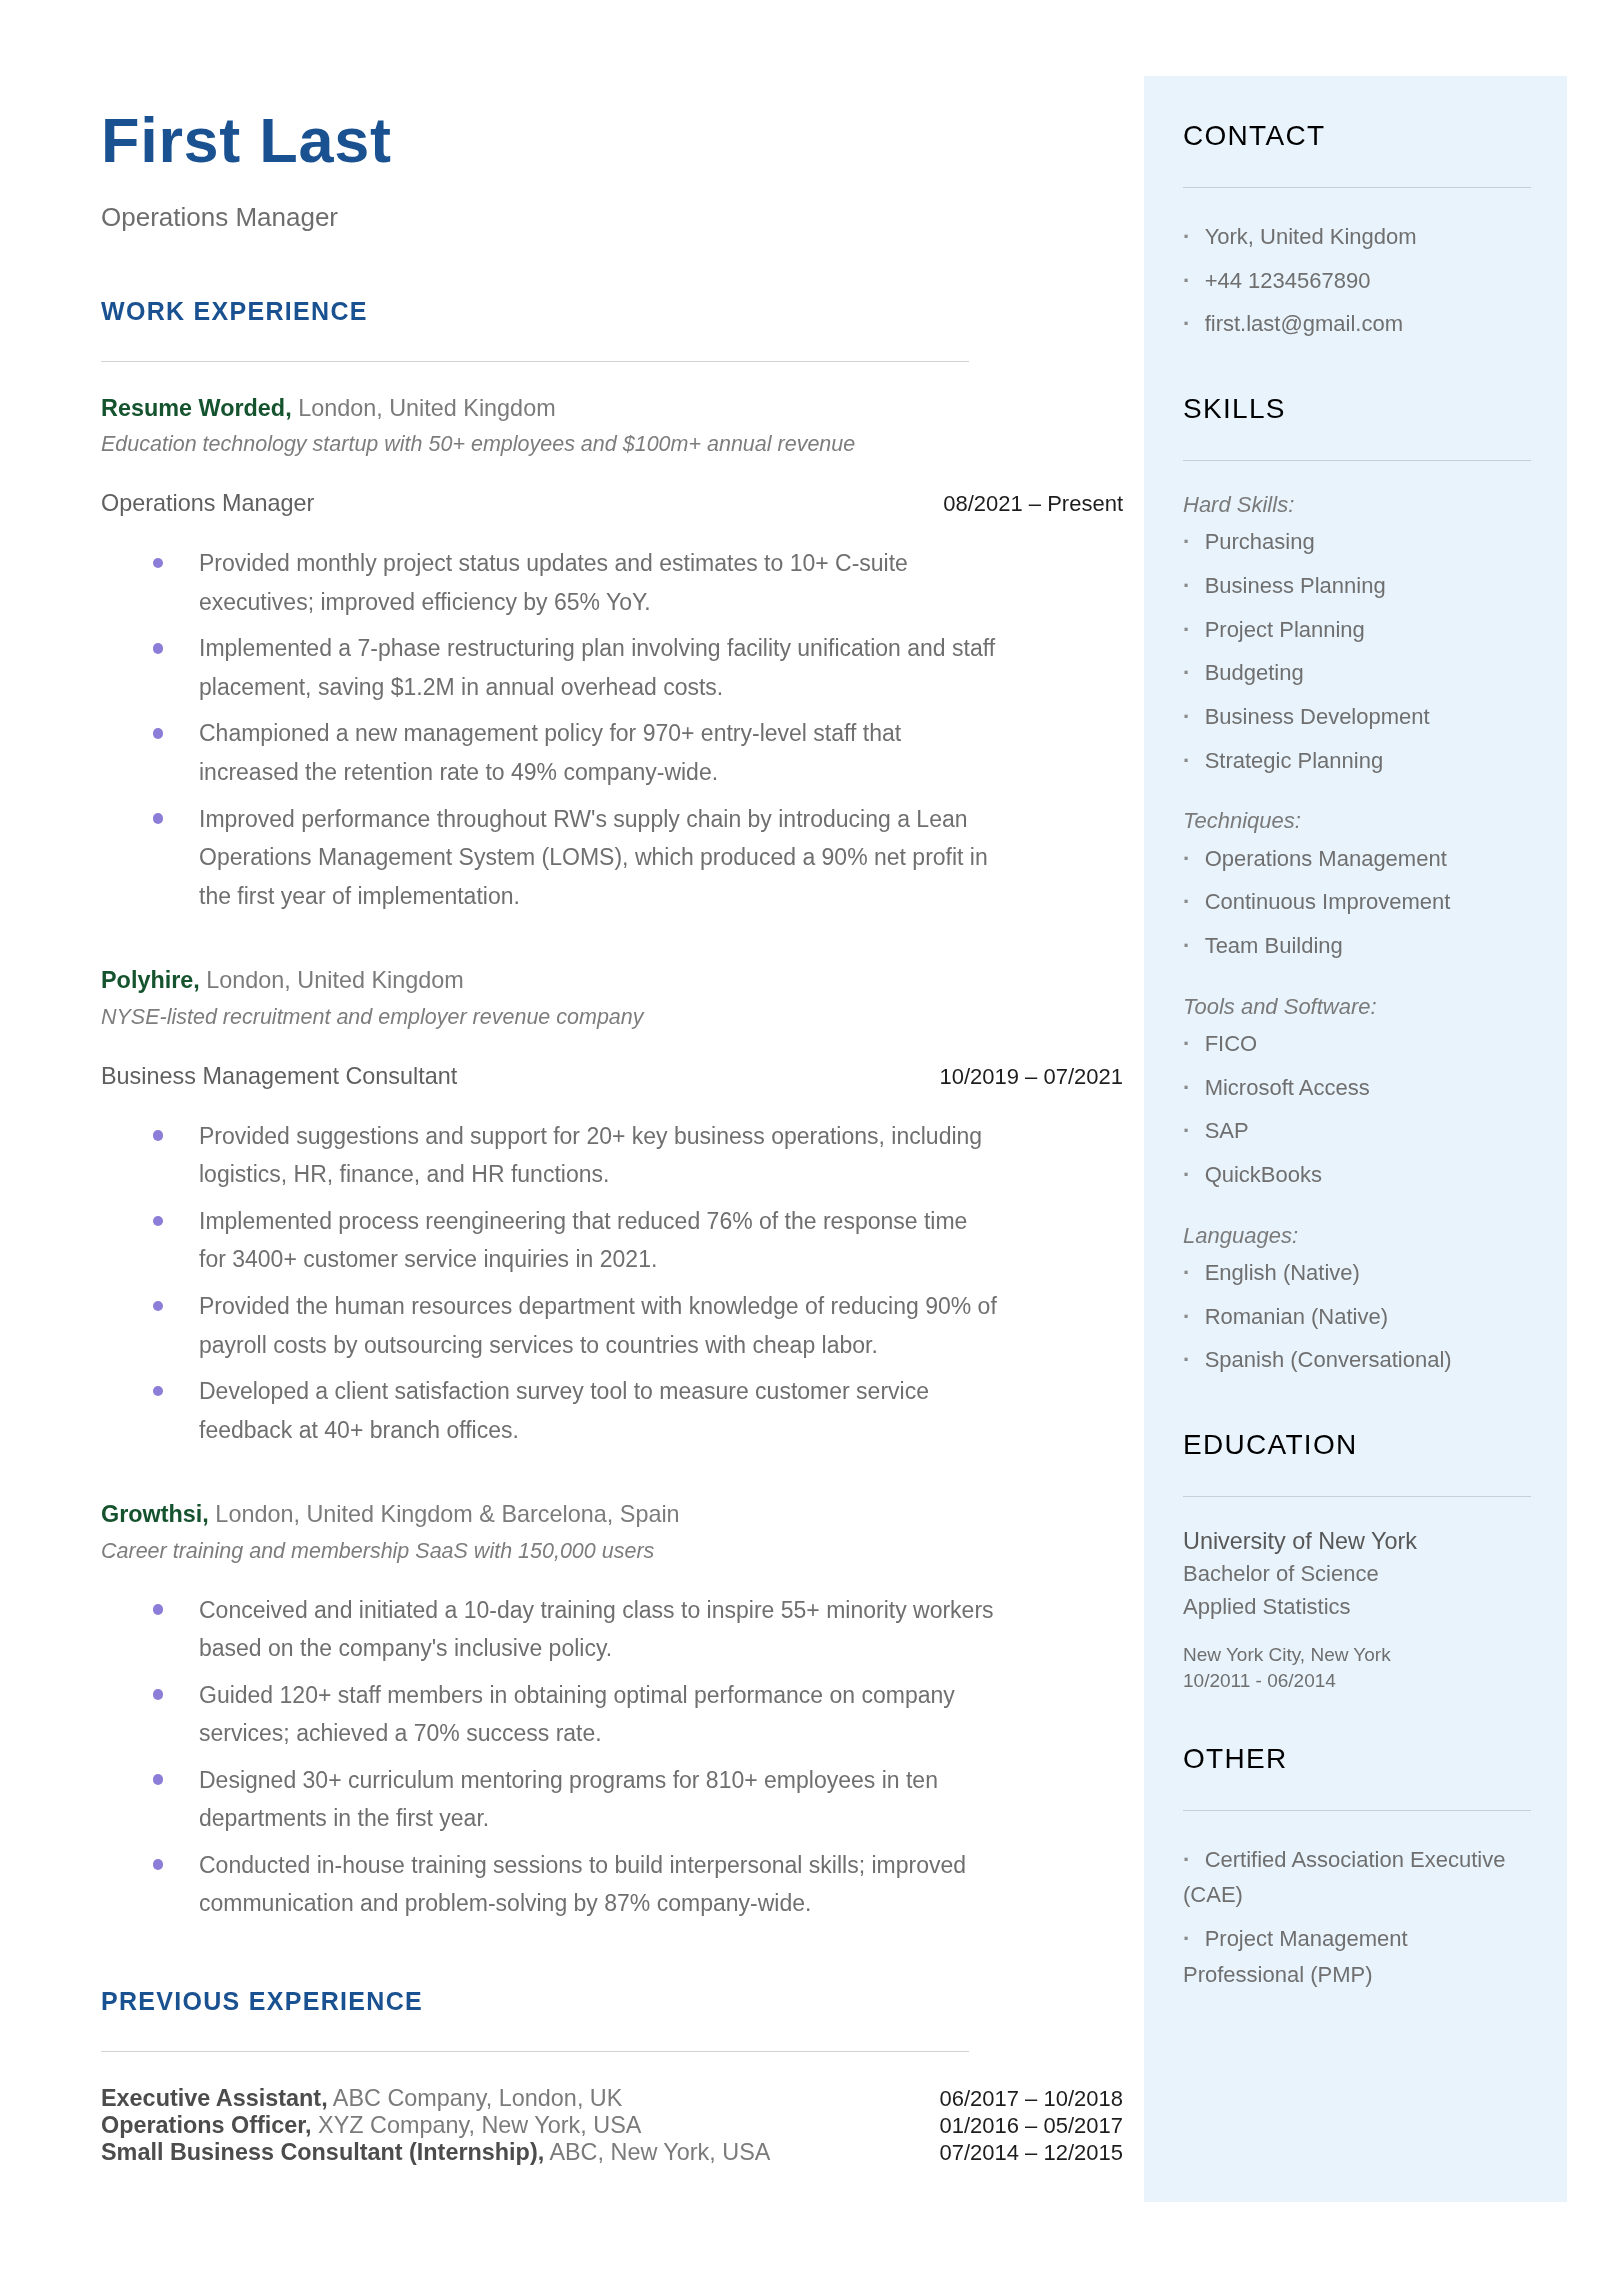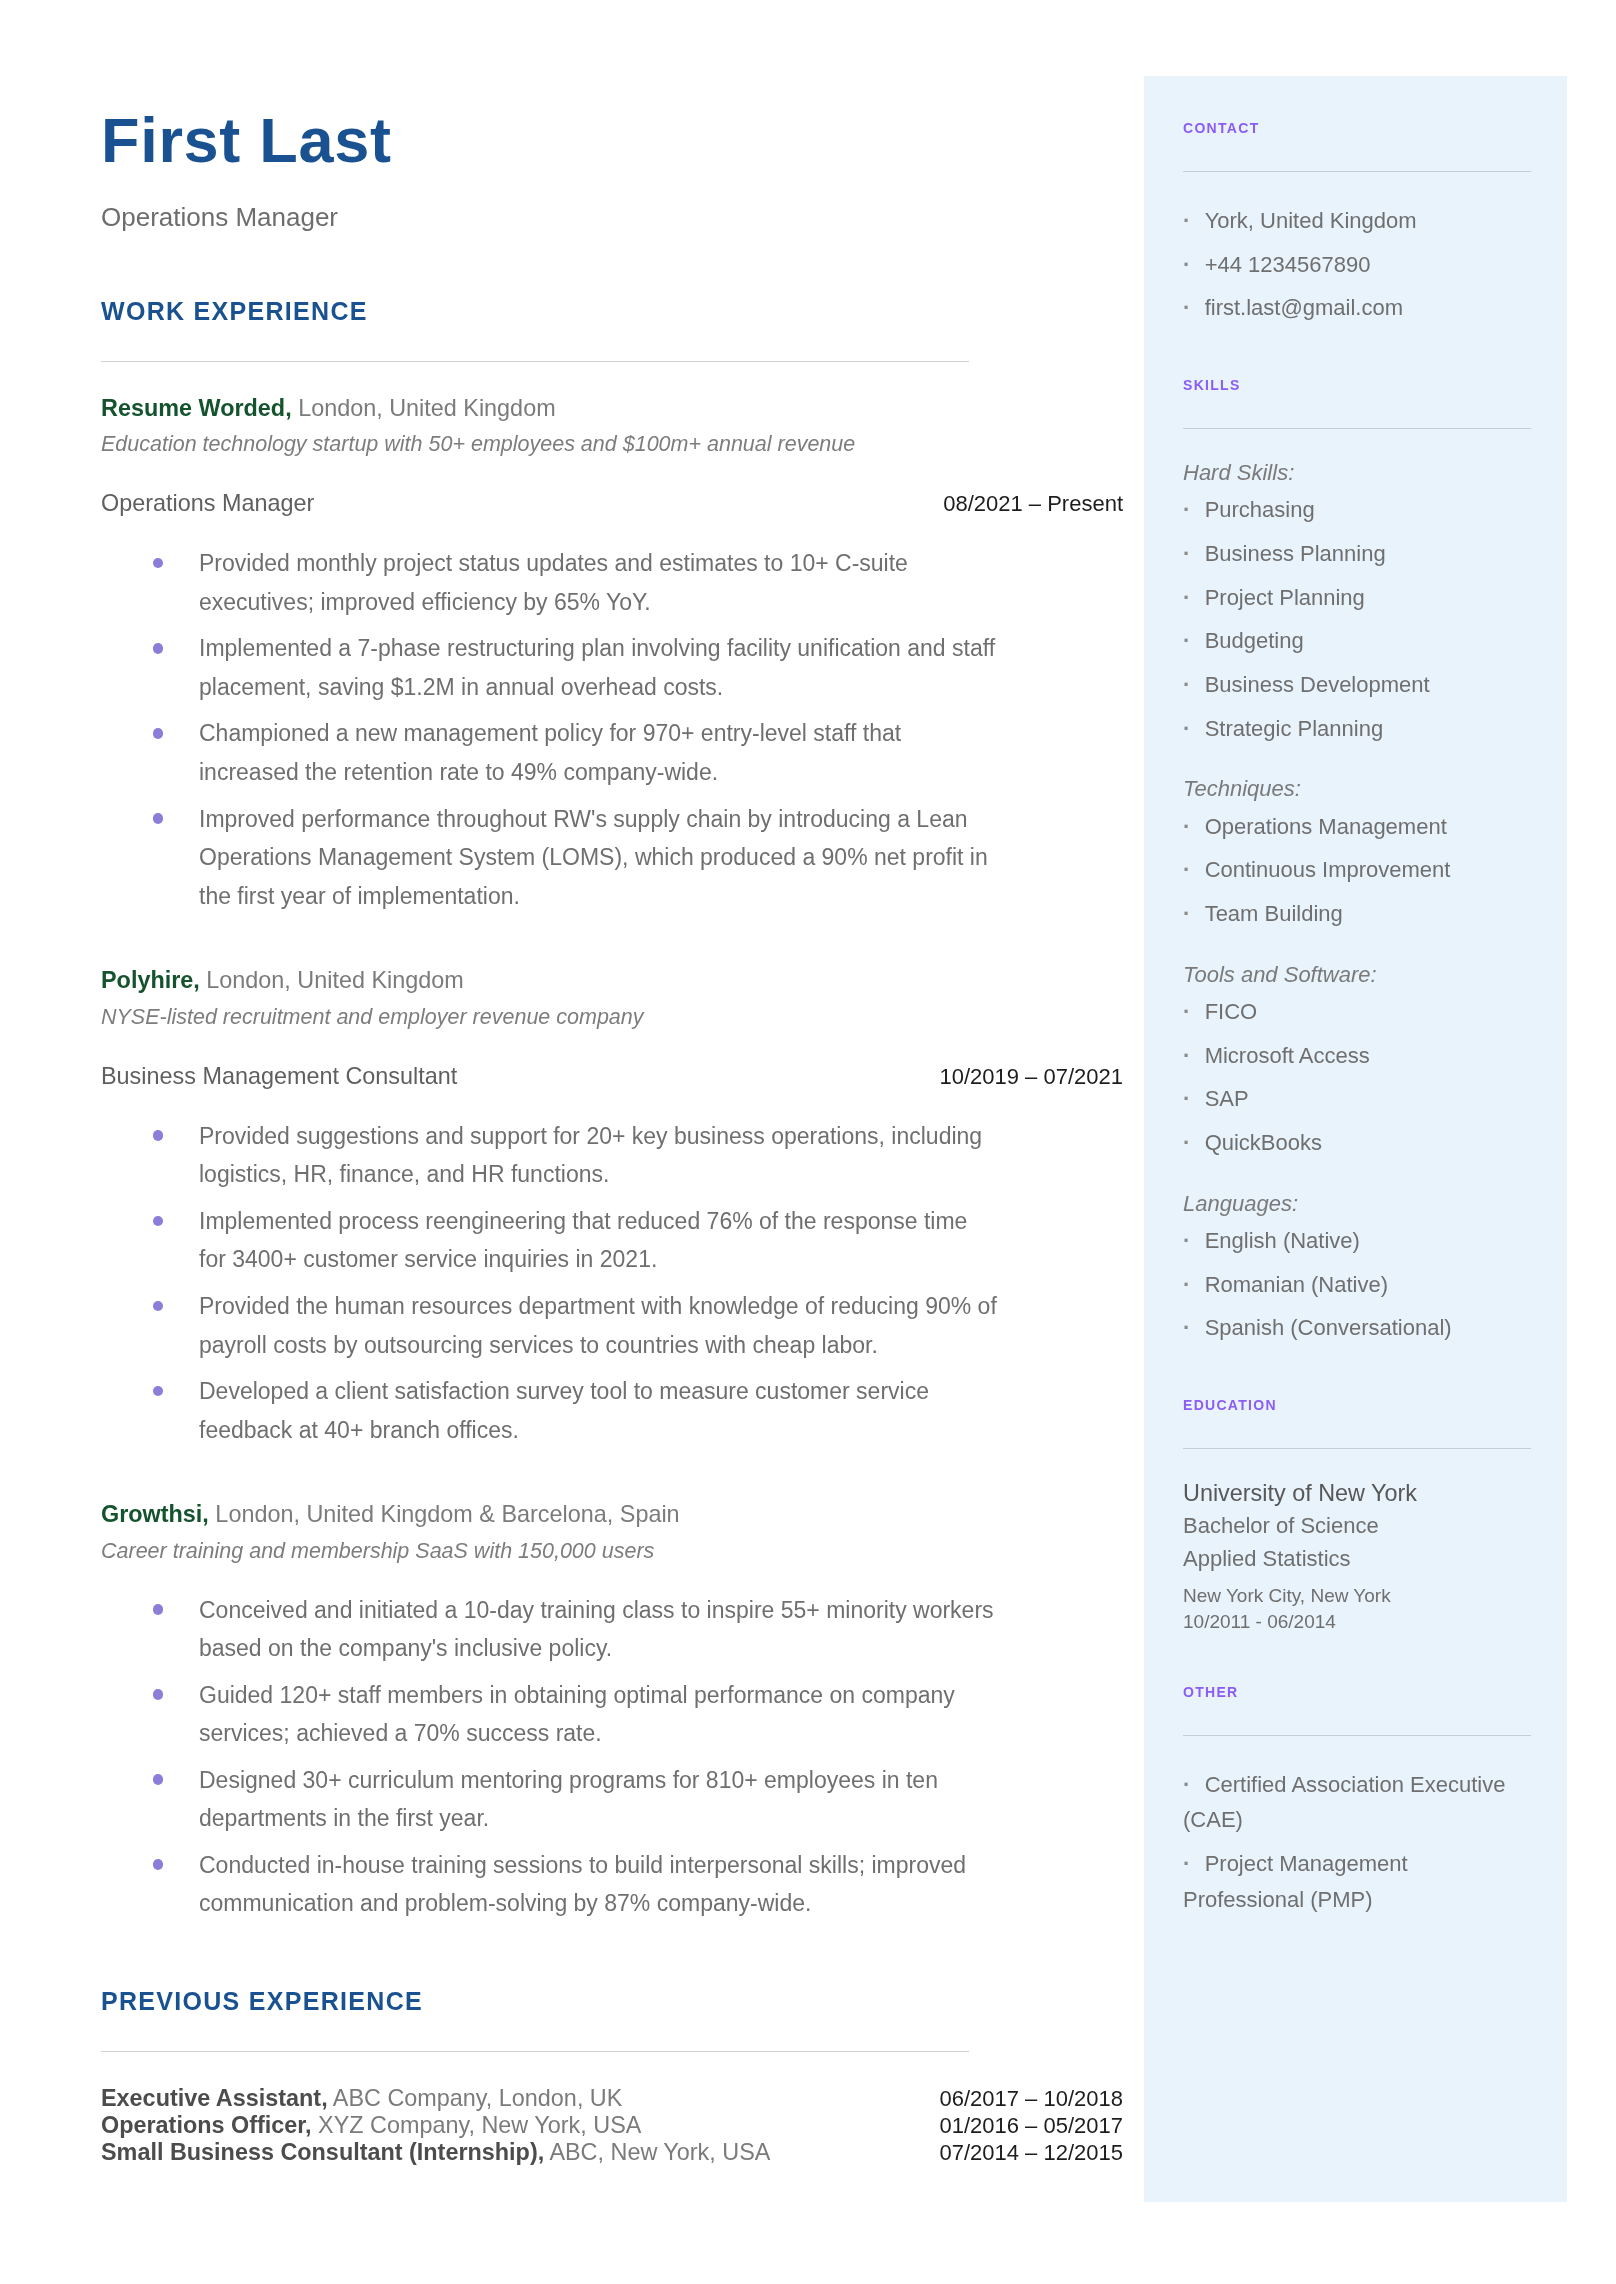--- a/index.html
+++ b/index.html
@@ -93,24 +93,24 @@
 
   
   .sidebar {
     position:absolute;
     left:1144px; top:76px;
     width:423px; height:2126px;
     background:#e8f3fc;
     padding:44px 36px 39px 39px;
   }
   .side-heading {
-    font-size:14px;
-    font-weight:700;
+    font-size:28px;
+    font-weight:400;
     letter-spacing:1.3px;
-    color:#8b5cf6;
+    color:#000000;
   }
   .side-divider {
     border:none;
     border-top:1.3px solid #c6cfd8;
     margin-top:35px;
     margin-bottom:31px;
   }
   .side-section + .side-section { margin-top:51px; }
   ul.side-list { list-style:none; }
   ul.side-list li {
@@ -128,21 +128,21 @@
   .skill-group { margin-top:30px; }
   .skill-group:first-of-type { margin-top:0; }
   .group-label {
     font-size:22px;
     font-style:italic;
     color:#7a7a7a;
     margin-bottom:6.5px;
   }
   .edu-school { font-size:23.4px; color:#585858; }
   .edu-degree, .edu-major { font-size:22px; color:#6f6f6f; margin-top:6.5px; }
-  .edu-small { font-size:19px; color:#6f6f6f; margin-top:13px; }
+  .edu-small { font-size:19px; color:#6f6f6f; margin-top:24px; }
   .edu-small.dates-line { margin-top:3.9px; }
 </style>
 </head>
 <body>
 
 <div class="main-col">
 
   <div class="name">First Last</div>
   <div class="subtitle">Operations Manager</div>
 

